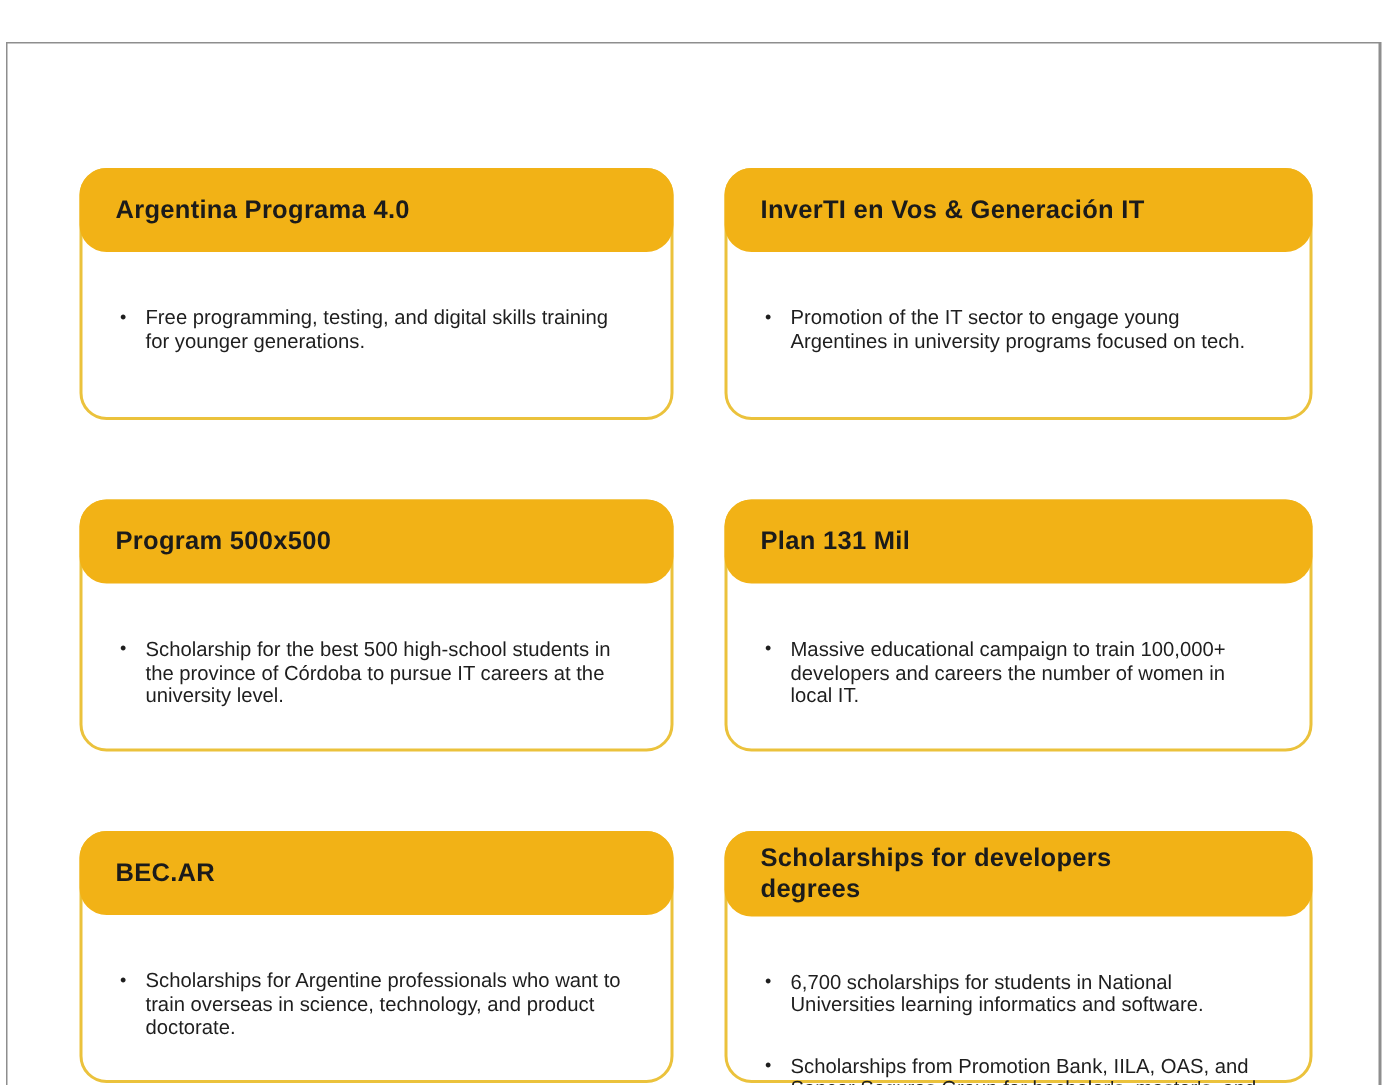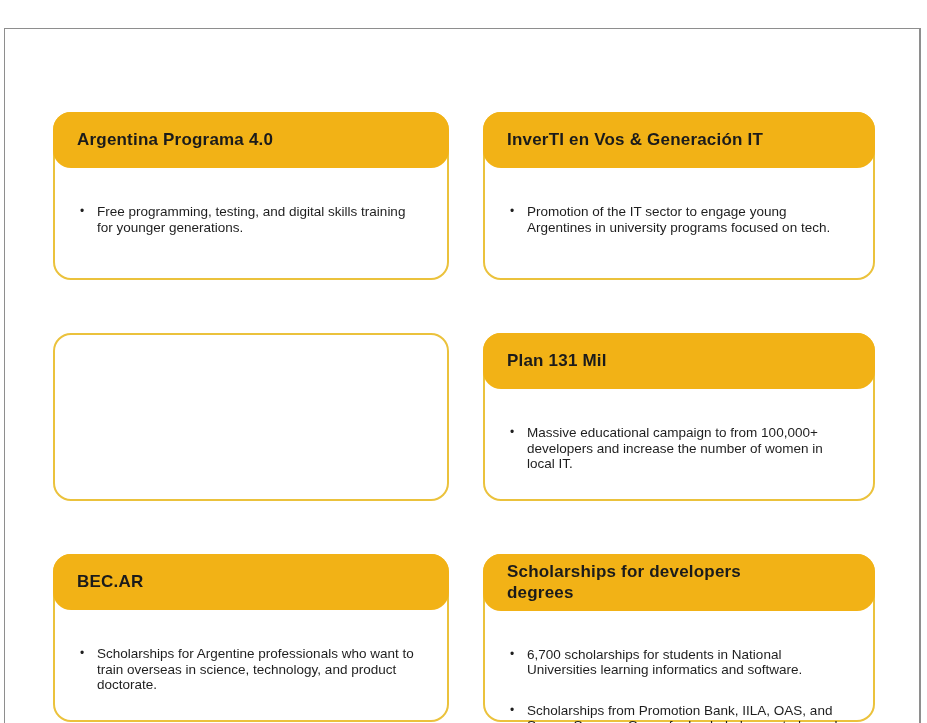--- a/index.html
+++ b/index.html
@@ -98,28 +98,34 @@
     <section class="card">
       <header class="card-header">
         <h2 class="card-title">InverTI en Vos &amp; Generación IT</h2>
       </header>
       <ul class="card-body">
         <li>Promotion of the IT sector to engage young Argentines in university programs focused on tech.</li>
       </ul>
     </section>
 
     <section class="card">
+      <header class="card-header">
+        <h2 class="card-title">Program 500x500</h2>
+      </header>
+      <ul class="card-body">
+        <li>Scholarship for the best 500 high-school students in the province of Córdoba to pursue IT careers at the university level.</li>
+      </ul>
     </section>
 
     <section class="card">
       <header class="card-header">
         <h2 class="card-title">Plan 131 Mil</h2>
       </header>
       <ul class="card-body">
-        <li>Massive educational campaign to from 100,000+ developers and increase the number of women in local IT.</li>
+        <li>Massive educational campaign to train 100,000+ developers and careers the number of women in local IT.</li>
       </ul>
     </section>
 
     <section class="card">
       <header class="card-header">
         <h2 class="card-title">BEC.AR</h2>
       </header>
       <ul class="card-body">
         <li>Scholarships for Argentine professionals who want to train overseas in science, technology, and product doctorate.</li>
       </ul>

